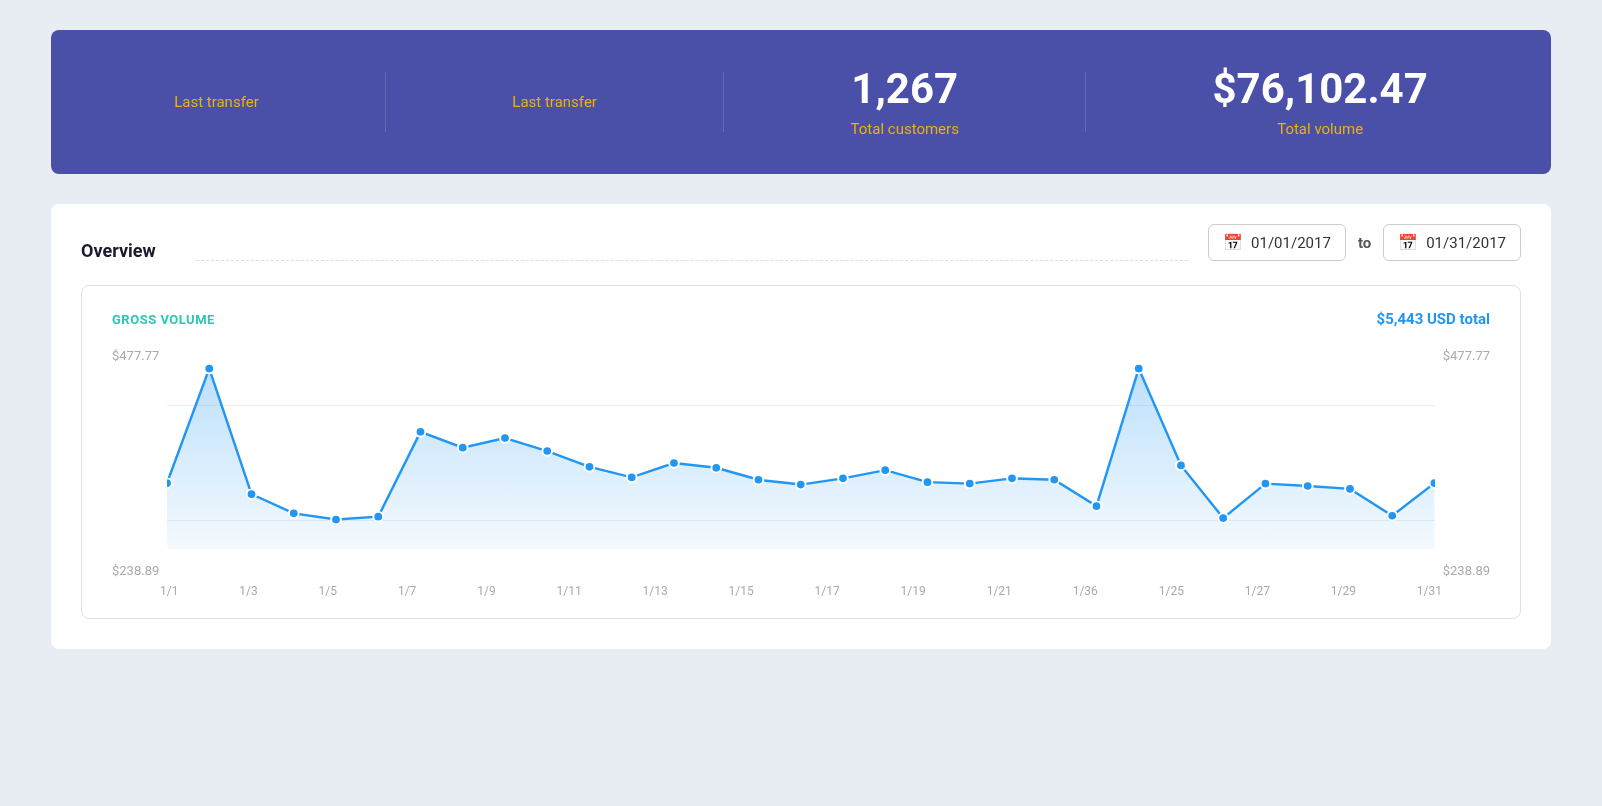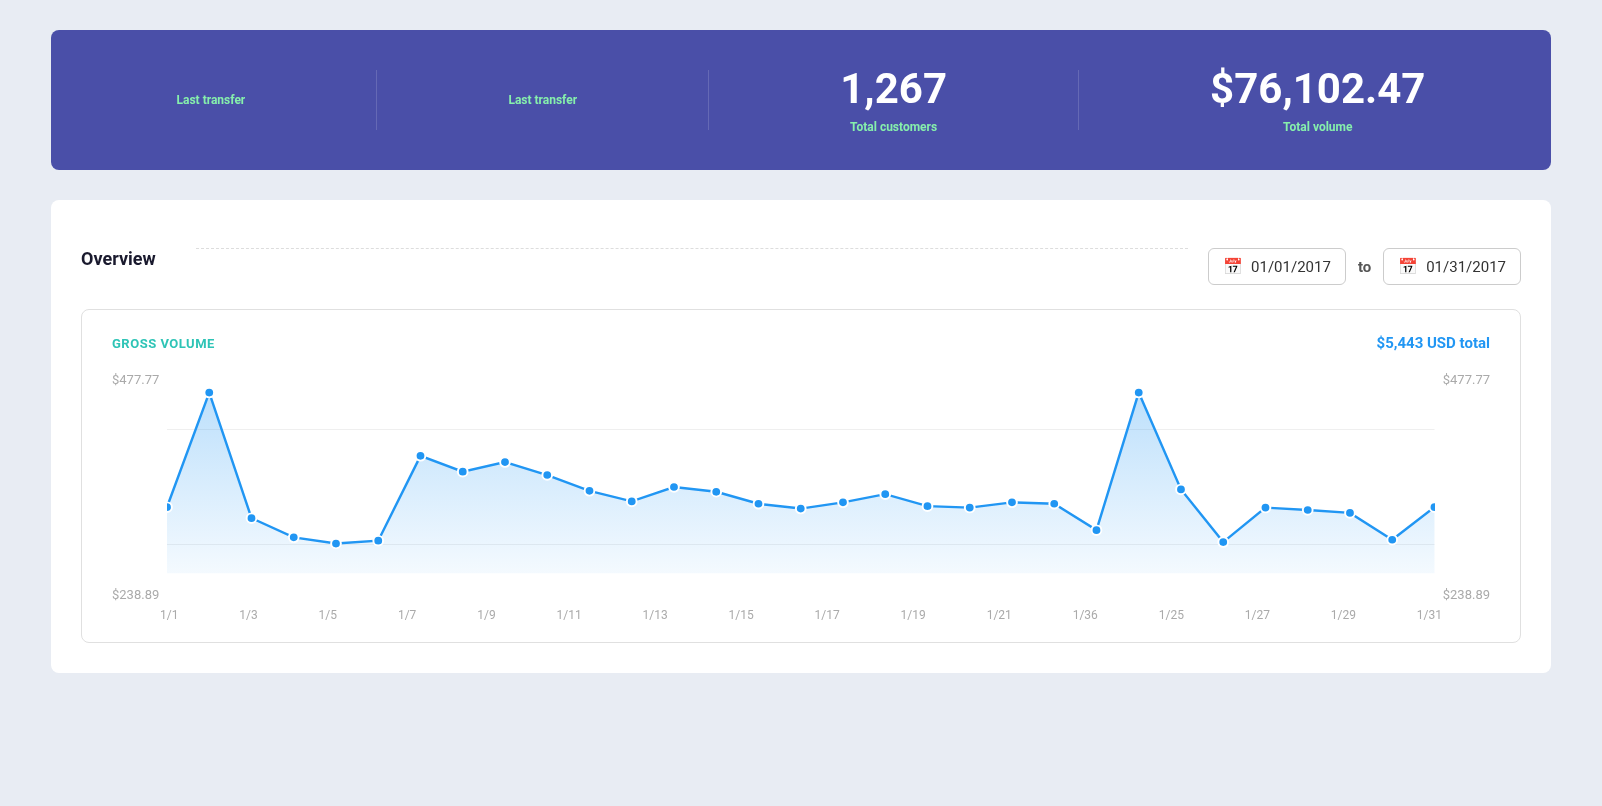--- a/index.html
+++ b/index.html
@@ -32,40 +32,39 @@
       color: white;
     }
     .stat-value {
       font-size: 42px;
       font-weight: 700;
       color: white;
       line-height: 1.1;
       margin-bottom: 8px;
     }
     .stat-label {
-      font-size: 12px;
-      color: #86efac;
-      font-weight: 700;
+      font-size: 15px;
+      color: #eab308;
+      font-weight: 400;
     }
     .stat-divider {
       width: 1px;
       height: 60px;
       background: rgba(255,255,255,0.15);
     }
     
     .overview-section {
       background: white;
       border-radius: 8px;
       padding: 20px 30px 30px;
     }
     .overview-header {
       display: flex;
-      align-items: flex-start;
+      align-items: flex-end;
       margin-bottom: 24px;
-      margin-top: 28px;
     }
     .overview-title {
       font-size: 18px;
       font-weight: 700;
       color: #1a1a2e;
       margin-right: 20px;
       white-space: nowrap;
     }
     .overview-line {
       flex: 1;

